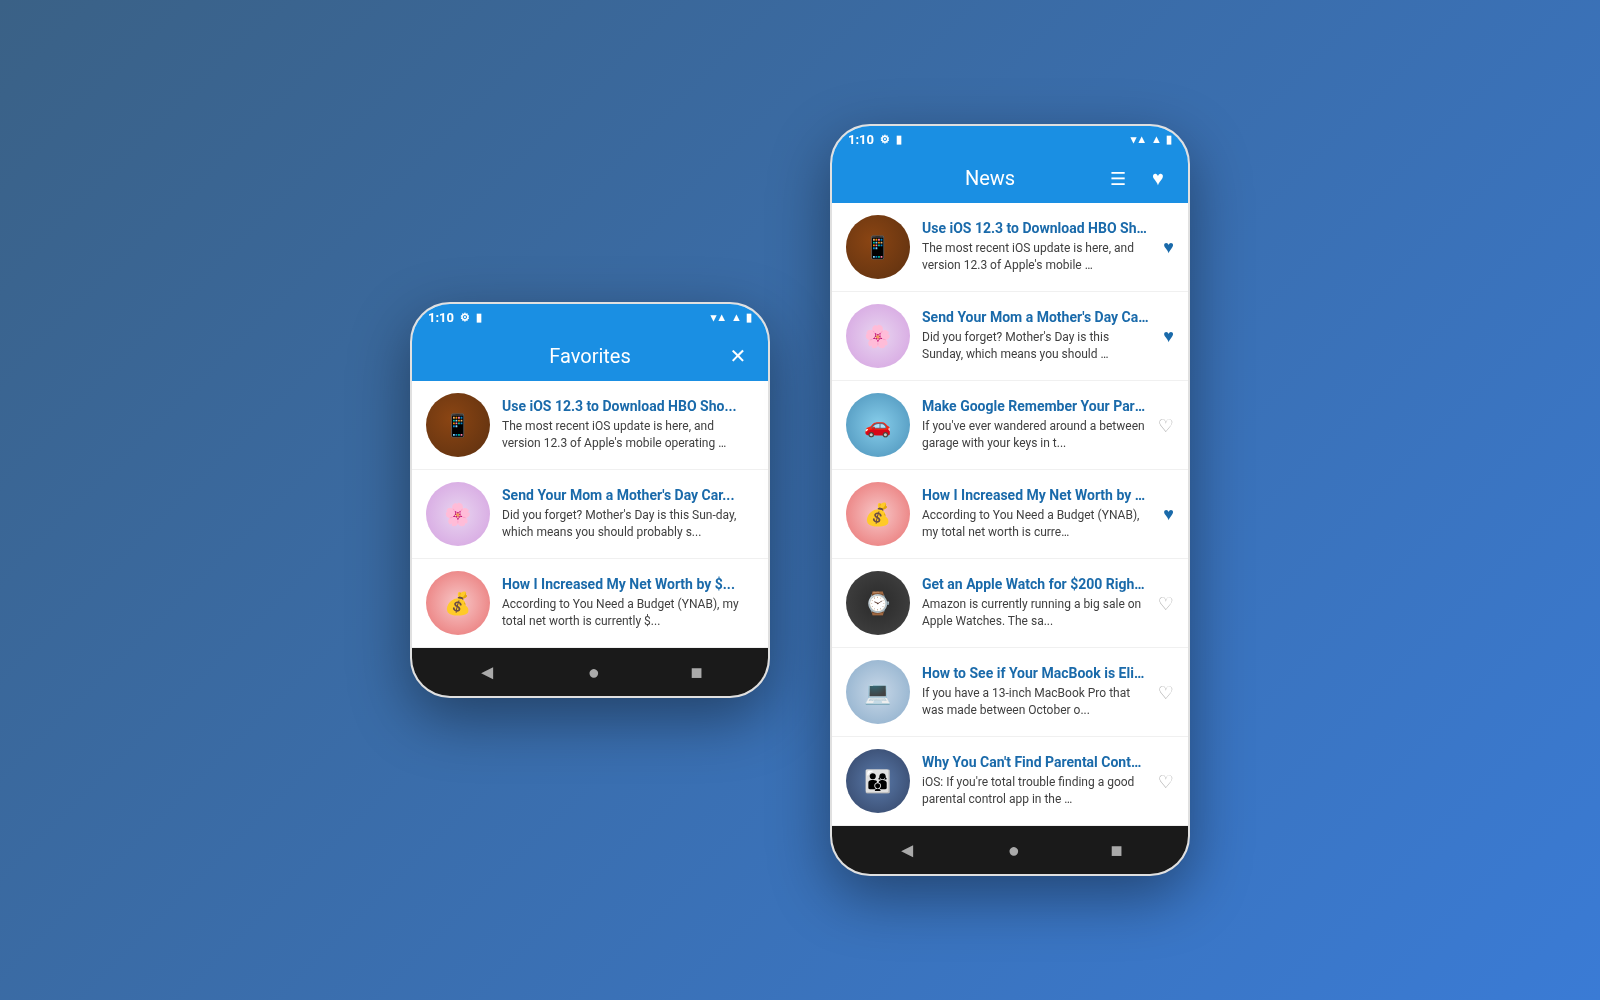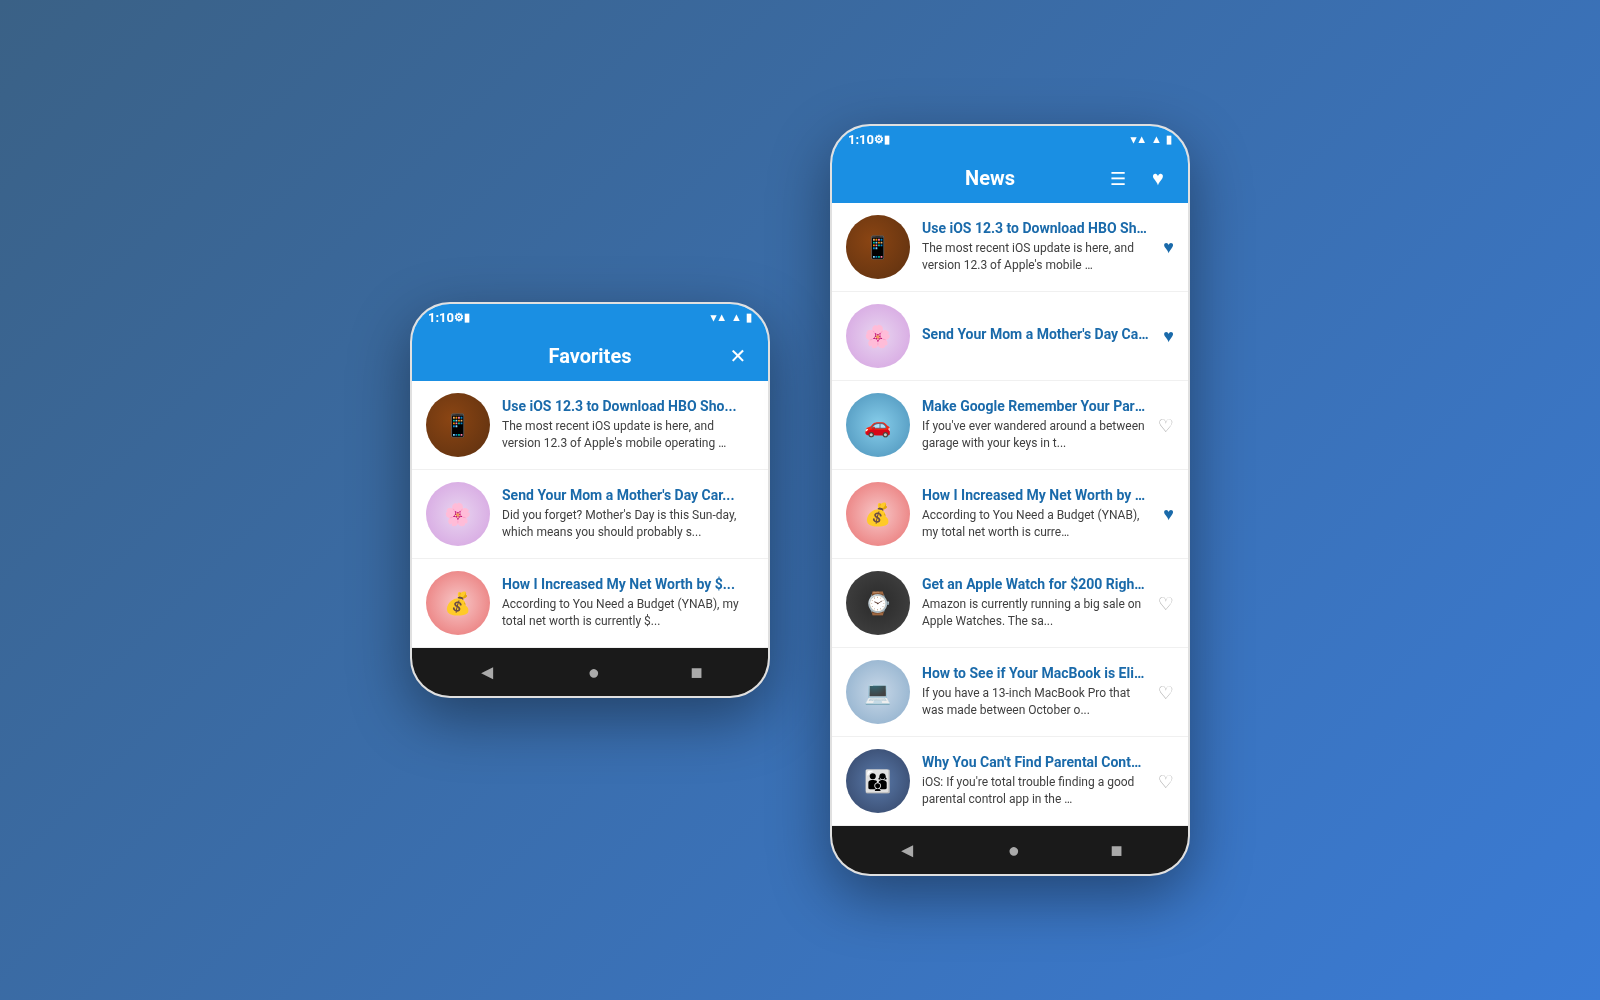--- a/index.html
+++ b/index.html
@@ -31,38 +31,38 @@
     .status-bar {
       background: #1a8fe3;
       padding: 6px 16px;
       display: flex;
       align-items: center;
       justify-content: space-between;
       color: white;
       font-size: 12px;
       font-weight: 600;
     }
-    .status-left { display: flex; align-items: center; gap: 0; }
+    .status-left { display: flex; align-items: center; gap: 6px; }
     .status-right { display: flex; align-items: center; gap: 4px; }
     .status-time { font-size: 13px; font-weight: 700; }
     .status-icon { font-size: 11px; }
 
     
     .app-bar {
       background: #1a8fe3;
       padding: 10px 16px;
       display: flex;
       align-items: center;
       justify-content: space-between;
       color: white;
       min-height: 50px;
     }
     .app-bar-title {
       font-size: 20px;
-      font-weight: 700;
+      font-weight: 400;
       color: white;
       flex: 1;
       text-align: center;
     }
     .app-bar-icon {
       color: white;
       font-size: 20px;
       cursor: pointer;
       width: 28px;
       text-align: center;
@@ -262,20 +262,21 @@
       </div>
       <span class="heart-icon heart-filled">♥</span>
     </div>
 
     <div class="news-item">
       <div class="news-thumb thumb-2">
         <div class="thumb-inner">🌸</div>
       </div>
       <div class="news-body">
         <div class="news-title">Send Your Mom a Mother's Day Car...</div>
+        <div class="news-desc">Did you forget? Mother's Day is this Sunday, which means you should …</div>
       </div>
       <span class="heart-icon heart-filled">♥</span>
     </div>
 
     <div class="news-item">
       <div class="news-thumb thumb-3">
         <div class="thumb-inner">🚗</div>
       </div>
       <div class="news-body">
         <div class="news-title">Make Google Remember Your Park...</div>

